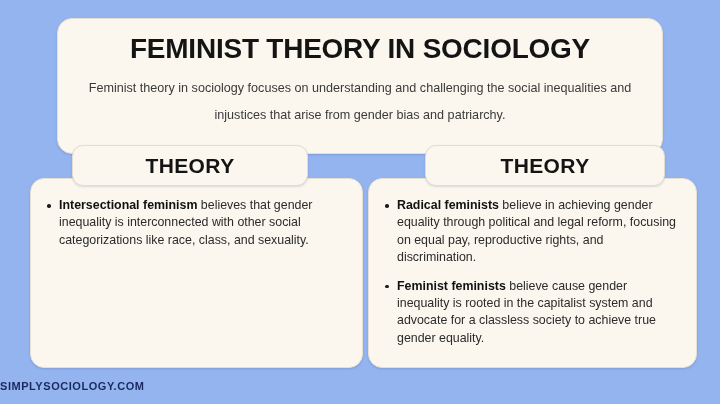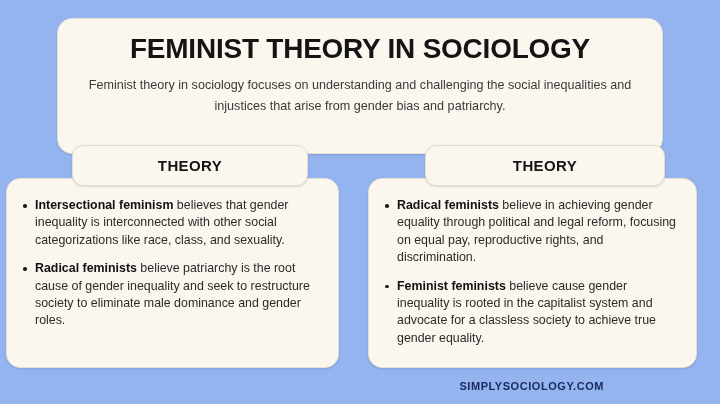--- a/index.html
+++ b/index.html
@@ -49,50 +49,50 @@
     letter-spacing: -0.2px;
     color: #141414;
     font-family: "Liberation Sans", sans-serif;
     transform: scaleX(0.98);
   }
   #header-subtitle {
     margin: 8px auto 0 auto;
     max-width: 566px;
     text-align: center;
     font-size: 12.6px;
-    line-height: 21px;
+    line-height: 27px;
     color: #3a3a3a;
   }
 
   
   .theory-badge {
     position: absolute;
     height: 41px;
     border-radius: 11px;
     background: #fbf7ef;
     border: 1px solid #e3ddd1;
     box-sizing: border-box;
     display: flex;
     align-items: center;
     justify-content: center;
     z-index: 3;
     box-shadow: 0 1px 2px rgba(40, 60, 110, 0.16);
   }
   .theory-badge span {
-    font-size: 15px;
+    font-size: 21px;
     font-weight: bold;
     letter-spacing: 0.4px;
     color: #141414;
   }
   #badge-left  { left: 72px;  top: 145px; width: 236px; }
   #badge-right { left: 425px; top: 145px; width: 240px; }
 
   
   #card-left {
-    left: 6px;
+    left: 30px;
     top: 178px;
     width: 333px;
     height: 190px;
     padding: 18px 14px 10px 8px;
   }
   #card-right {
     left: 368px;
     top: 178px;
     width: 329px;
     height: 190px;
@@ -127,21 +127,21 @@
     font-weight: bold;
     color: #111111;
   }
 
   
   #footer {
     position: absolute;
     left: 0;
     top: 380px;
     width: 604px;
-    text-align: right;
+    text-align: left;
     font-size: 11px;
     font-weight: bold;
     letter-spacing: 0.55px;
     color: #1b2a5e;
   }
 </style>
 </head>
 <body>
 
 <div id="infographic">
@@ -157,23 +157,20 @@
 
   <div id="badge-right" class="theory-badge">
     <span>THEORY</span>
   </div>
 
   <div id="card-left" class="card">
     <ul class="bullets">
       <li>
         <span class="lead">Intersectional feminism</span><span> believes that gender inequality is interconnected with other social categorizations like race, class, and sexuality.</span>
       </li>
-      <li>
-        <span class="lead">Radical feminists</span><span> believe patriarchy is the root cause of gender inequality and seek to restructure society to eliminate male dominance and gender roles.</span>
-      </li>
     </ul>
   </div>
 
   <div id="card-right" class="card">
     <ul class="bullets">
       <li>
         <span class="lead">Radical feminists</span><span> believe in achieving gender equality through political and legal reform, focusing on equal pay, reproductive rights, and discrimination.</span>
       </li>
       <li>
         <span class="lead">Feminist feminists</span><span> believe cause gender inequality is rooted in the capitalist system and advocate for a classless society to achieve true gender equality.</span>

